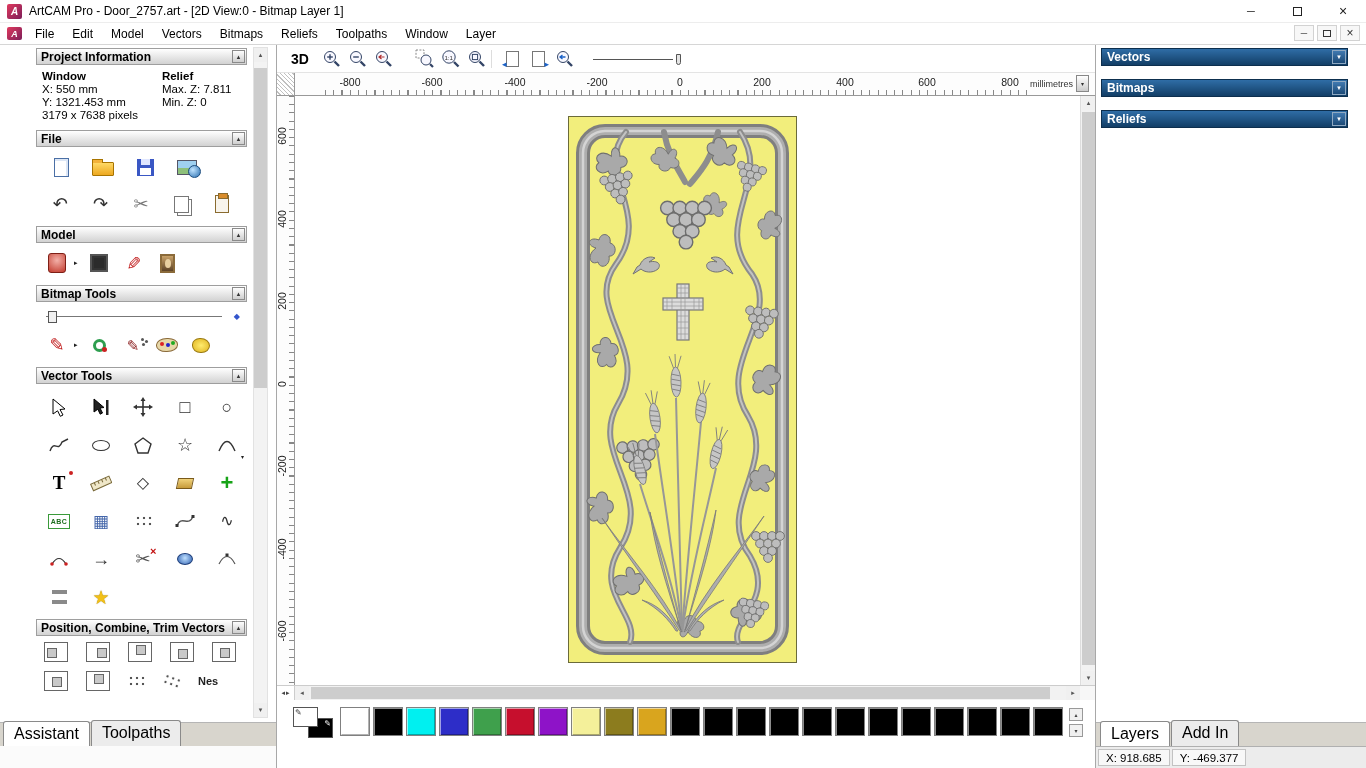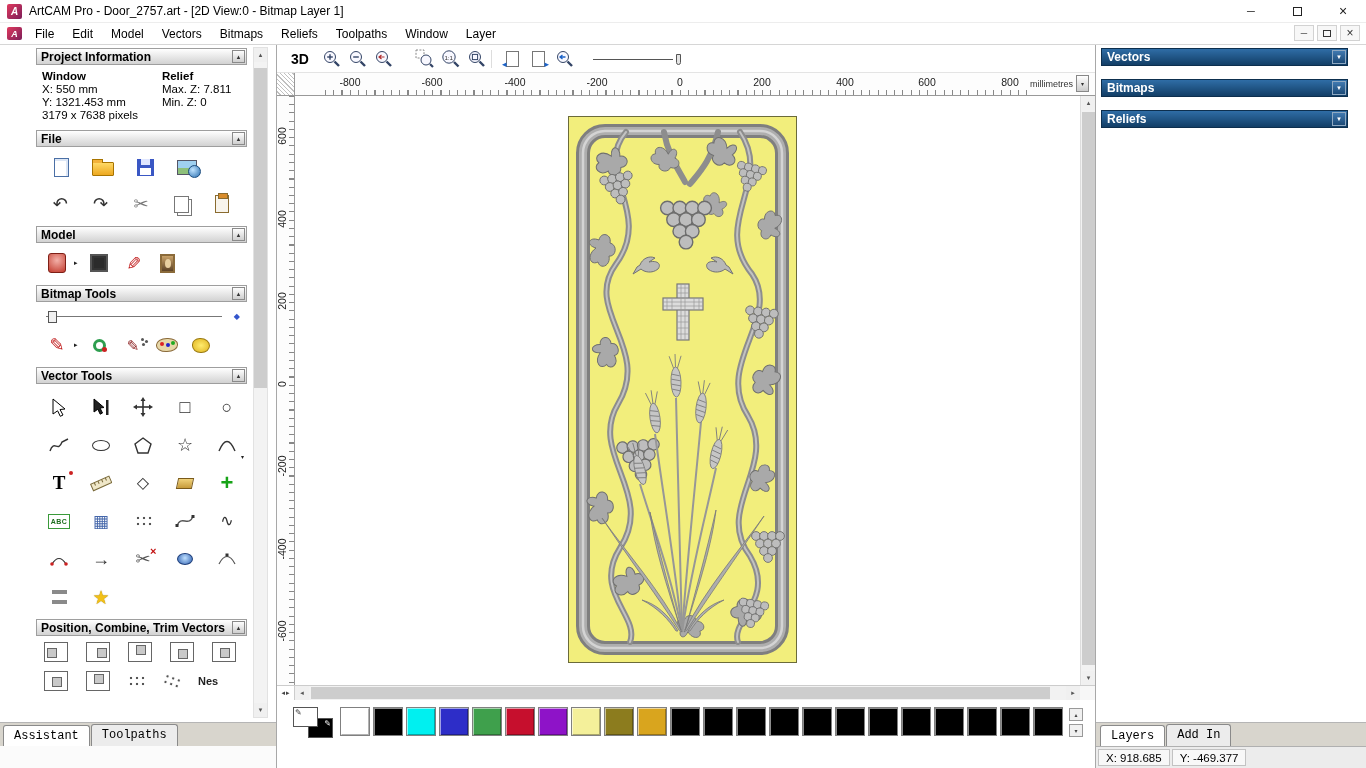--- a/index.html
+++ b/index.html
@@ -92,21 +92,21 @@
   .vt-grid{display:grid;grid-template-columns:repeat(5,42px);row-gap:8px;padding:6px 6px 4px;}
   .vt-cell{width:42px;height:30px;display:flex;align-items:center;justify-content:center;position:relative;}
 
   .lp-scroll{position:absolute;top:2px;right:8px;width:15px;bottom:50px;background:#f3f3f3;border:1px solid #e2e2e2;}
   .sb-btn{position:absolute;left:0;width:13px;height:14px;background:#f0f0f0;color:#555;font-size:7px;display:flex;align-items:center;justify-content:center;}
   .sb-up{top:0;}
   .sb-down{bottom:0;}
   .sb-thumb{position:absolute;left:0;width:13px;background:#cdcdcd;}
 
   .lp-tabs{position:absolute;left:0;right:0;bottom:22px;height:24px;background:#d8d5cd;display:flex;align-items:flex-end;padding-left:3px;border-top:1px solid #b5b5b5;}
-  .tab{border:1px solid #8a8a8a;border-bottom:none;padding:3px 10px 4px;background:#ececec;font-size:12px;border-radius:3px 3px 0 0;margin-right:1px;font-family:Liberation Mono, monospace;}
+  .tab{border:1px solid #8a8a8a;border-bottom:none;padding:3px 10px 4px;background:#ececec;font-size:16px;border-radius:3px 3px 0 0;margin-right:1px;}
   .tab.active{background:#fff;position:relative;top:1px;}
   .lp-bottom{position:absolute;left:0;right:0;bottom:0;height:22px;background:#fbfbfb;}
 
   
   .center{flex:1;display:flex;flex-direction:column;min-width:0;background:#fff;}
   .canvas-toolbar{flex:0 0 28px;display:flex;align-items:center;padding-left:12px;gap:3px;border-bottom:1px solid #e4e4e4;}
   .tb-3d{font-weight:bold;font-size:14px;padding:0 8px 0 2px;}
   .tb-ico{width:23px;height:24px;display:flex;align-items:center;justify-content:center;}
   .tb-gap{width:12px;}
   .i-pagearrow{width:13px;height:16px;background:#fff;border:1px solid #777;position:relative;}

